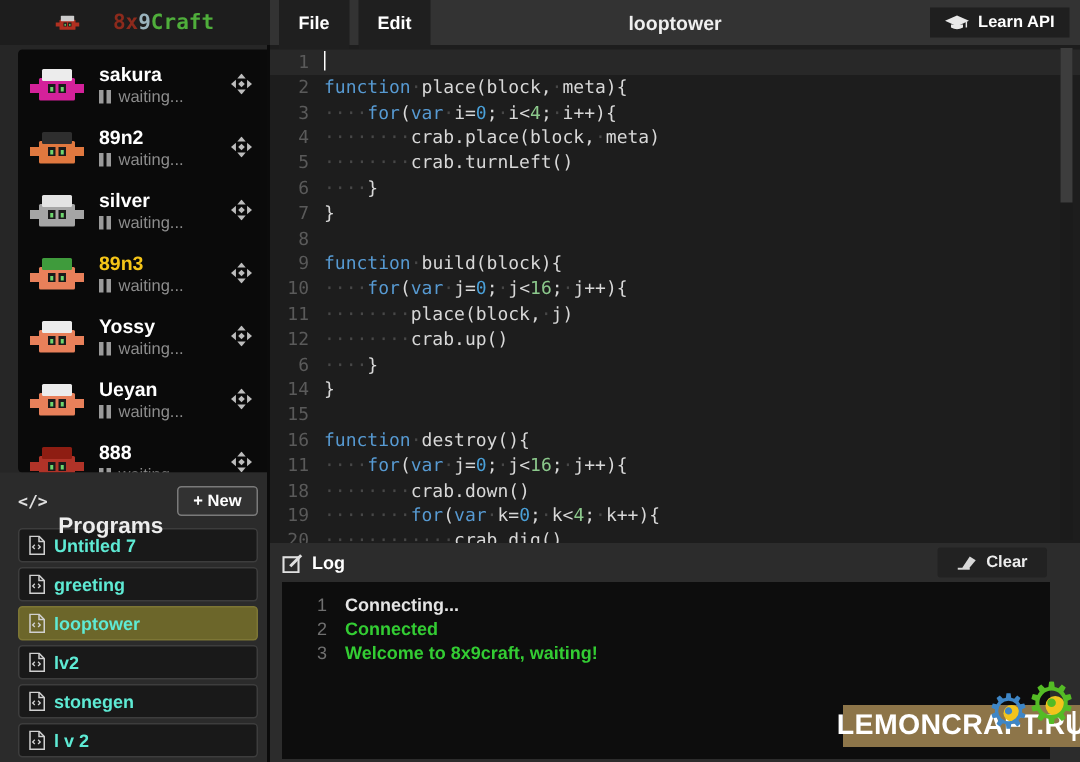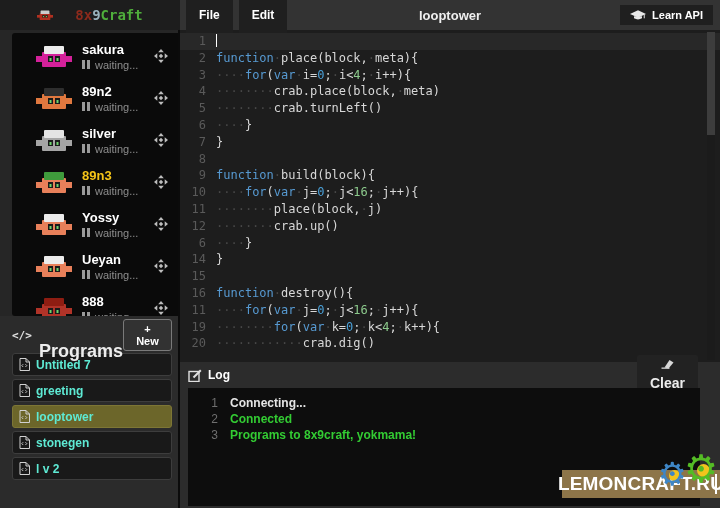--- a/index.html
+++ b/index.html
@@ -21,33 +21,33 @@
   .doc-title { position:absolute; left:0; right:0; text-align:center; color:#efefef; font-size:13px; font-weight:600; pointer-events:none; }
   .learn-btn { position:absolute; right:7px; top:5px; height:20px; background:#1f1f1f; border:none; color:#fff;
                font-weight:bold; font-size:11px; display:flex; align-items:center; gap:6px; padding:0 10px; cursor:pointer; font-family:"Liberation Sans",sans-serif; }
 
   
   .main { display:flex; height:478px; }
 
   
   .sidebar { width:180px; background:var(--bg_sidebar); display:flex; flex-direction:column; border-right:2px solid #0b0b0b; }
   .player-panel { margin:3px 0 0 12px; height:283px; background:var(--bg_player_panel); border-radius:3px 0 0 3px; overflow:hidden; padding-top:2px; }
-  .player-row { height:42px; display:flex; align-items:center; padding:0 10px 0 8px;margin-left:16px; }
+  .player-row { height:42px; display:flex; align-items:center; padding:0 10px 0 8px; }
   .crab-ic { width:36px; height:26px; flex:none; margin-right:10px; }
   .p-meta { flex:1; min-width:0; }
   .p-name { font-size:13px; font-weight:600; color:#fff; line-height:15px; }
   .p-status { display:flex; align-items:center; margin-top:2px; }
   .pbar { display:inline-block; width:3px; height:9px; background:#9a9a9a; margin-right:2px; }
   .p-status-text { color:#8d8d8d; font-size:11px; margin-left:3px; }
   .locate { width:14px; height:14px; flex:none; cursor:pointer; }
 
   .programs-panel { flex:1; background:var(--bg_programs); padding:7px 6px 0 12px; }
   .programs-header { display:flex; align-items:center; height:24px; margin-bottom:6px; }
   .code-glyph { font-family:"DejaVu Sans Mono", monospace; font-size:11px; font-weight:bold; color:#e0e0e0; }
-  .programs-title { color:#ededed; font-size:18px; font-weight:600; margin-left:7px;margin-top:32px; }
+  .programs-title { color:#ededed; font-size:15px; font-weight:600; margin-left:7px;margin-top:32px; }
   .new-btn { margin-left:auto; background:#323232; border:1px solid #7a7a7a; border-radius:3px; color:#fff;
              font-weight:bold; font-size:11px; padding:3px 10px; cursor:pointer; font-family:"Liberation Sans",sans-serif; }
   .program-row { height:23px; margin-bottom:3px; background:var(--bg_row); border:1px solid var(--row_border);
                  border-radius:3px; display:flex; align-items:center; padding:0 6px; gap:6px; cursor:pointer; }
   .program-row.selected { background:var(--row_selected); border-color:#7d7635; }
   .program-label { color:#5eead4; font-size:12px; font-weight:bold; white-space:pre; }
 
   
   .editor-col { flex:1; display:flex; flex-direction:column; background:var(--bg_editor); min-width:0; }
   .editor { height:332px; position:relative; overflow:hidden; padding-top:3px; font-family:"DejaVu Sans Mono", monospace; font-size:12px; }
@@ -61,21 +61,21 @@
   .ws { color:var(--ws); }
   .cursor { display:inline-block; width:1px; height:13px; background:#fff; vertical-align:middle; margin-top:-2px; }
   .scrollbar { position:absolute; top:2px; right:5px; width:8px; height:328px; background:#1b1b1b; }
   .scroll-thumb { width:8px; height:103px; background:#3d3d3d; }
 
   
   .log-panel { height:146px; background:var(--bg_log_panel); display:flex; flex-direction:column; }
   .log-header { height:26px; display:flex; align-items:center; padding:0 8px; }
   .log-title { color:#fff; font-size:12px; font-weight:bold; margin-left:6px; }
   .clear-btn { margin-left:auto; margin-right:14px; background:#222; border:none; border-radius:2px; color:#ededed;
-               font-weight:bold; font-size:14px; padding:4px 13px; display:flex; align-items:center; gap:6px; cursor:pointer; font-family:"Liberation Sans",sans-serif;flex-direction:column; }
+               font-weight:bold; font-size:11px; padding:4px 13px; display:flex; align-items:center; gap:6px; cursor:pointer; font-family:"Liberation Sans",sans-serif; }
   .log-content { margin:0 20px 2px 8px; background:var(--bg_log); flex:1; padding-top:7px; overflow:hidden; }
   .log-row { display:flex; line-height:16px; font-size:12px; font-weight:600; }
   .log-num { width:30px; text-align:right; color:#6f6f6f; font-weight:400; margin-right:12px; flex:none; }
 
   
   .wm-banner { position:absolute; left:562px; top:470px; width:158px; height:28px; background:var(--banner);
                display:flex; align-items:center; justify-content:center; z-index:30; }
   .wm-text { color:#fff; font-size:19px; font-weight:600; letter-spacing:0.2px; }
   .wm-caret { position:absolute; right:3px; top:4px; width:2px; height:20px; background:#fff; }
   .gear { position:absolute; font-family:"DejaVu Sans", sans-serif; z-index:40; line-height:1; }
@@ -352,38 +352,47 @@
   <div class="program-row selected">
     <svg width="11" height="13" viewBox="0 0 11 13">
       <path d="M1,0.5 h6 l3.5,3.5 v8.5 h-9.5 z" fill="none" stroke="#d0d0d0" stroke-width="1"></path>
       <path d="M7,0.5 v3.5 h3.5" fill="none" stroke="#d0d0d0" stroke-width="1"></path>
       <polyline points="4.2,6.2 2.8,7.6 4.2,9" fill="none" stroke="#d0d0d0" stroke-width="0.9"></polyline>
       <polyline points="6.4,6.2 7.8,7.6 6.4,9" fill="none" stroke="#d0d0d0" stroke-width="0.9"></polyline>
     </svg>
     <span class="program-label">looptower</span>
   </div>
 
-
   <div class="program-row">
     <svg width="11" height="13" viewBox="0 0 11 13">
       <path d="M1,0.5 h6 l3.5,3.5 v8.5 h-9.5 z" fill="none" stroke="#d0d0d0" stroke-width="1"></path>
       <path d="M7,0.5 v3.5 h3.5" fill="none" stroke="#d0d0d0" stroke-width="1"></path>
       <polyline points="4.2,6.2 2.8,7.6 4.2,9" fill="none" stroke="#d0d0d0" stroke-width="0.9"></polyline>
       <polyline points="6.4,6.2 7.8,7.6 6.4,9" fill="none" stroke="#d0d0d0" stroke-width="0.9"></polyline>
     </svg>
-    <span class="program-label">stonegen</span>
+    <span class="program-label">lv2</span>
   </div>
 
   <div class="program-row">
     <svg width="11" height="13" viewBox="0 0 11 13">
       <path d="M1,0.5 h6 l3.5,3.5 v8.5 h-9.5 z" fill="none" stroke="#d0d0d0" stroke-width="1"></path>
       <path d="M7,0.5 v3.5 h3.5" fill="none" stroke="#d0d0d0" stroke-width="1"></path>
       <polyline points="4.2,6.2 2.8,7.6 4.2,9" fill="none" stroke="#d0d0d0" stroke-width="0.9"></polyline>
       <polyline points="6.4,6.2 7.8,7.6 6.4,9" fill="none" stroke="#d0d0d0" stroke-width="0.9"></polyline>
     </svg>
+    <span class="program-label">stonegen</span>
+  </div>
+
+  <div class="program-row">
+    <svg width="11" height="13" viewBox="0 0 11 13">
+      <path d="M1,0.5 h6 l3.5,3.5 v8.5 h-9.5 z" fill="none" stroke="#d0d0d0" stroke-width="1"></path>
+      <path d="M7,0.5 v3.5 h3.5" fill="none" stroke="#d0d0d0" stroke-width="1"></path>
+      <polyline points="4.2,6.2 2.8,7.6 4.2,9" fill="none" stroke="#d0d0d0" stroke-width="0.9"></polyline>
+      <polyline points="6.4,6.2 7.8,7.6 6.4,9" fill="none" stroke="#d0d0d0" stroke-width="0.9"></polyline>
+    </svg>
     <span class="program-label">l v 2</span>
   </div>
 </div>
       </div>
     </aside>
 
     <section class="editor-col">
       <div class="editor" id="code-editor">
         <div class="scrollbar">
           <div class="scroll-thumb"></div>
@@ -467,20 +476,24 @@
   <div class="code-line">
     <span class="gutter-num">16</span>
     <span class="code-text"><span class="tok-kw">function</span><span class="ws">·</span><span class="">destroy(){</span></span>
   </div>
 
   <div class="code-line">
     <span class="gutter-num">11</span>
     <span class="code-text"><span class="ws">····</span><span class="tok-kw">for</span><span class="">(</span><span class="tok-kw">var</span><span class="ws">·</span><span class="">j=</span><span class="tok-num">0</span><span class="">;</span><span class="ws">·</span><span class="">j&lt;</span><span class="tok-gnum">16</span><span class="">;</span><span class="ws">·</span><span class="">j++){</span></span>
   </div>
 
+  <div class="code-line">
+    <span class="gutter-num">18</span>
+    <span class="code-text"><span class="ws">········</span><span class="">crab.down()</span></span>
+  </div>
 
   <div class="code-line">
     <span class="gutter-num">19</span>
     <span class="code-text"><span class="ws">········</span><span class="tok-kw">for</span><span class="">(</span><span class="tok-kw">var</span><span class="ws">·</span><span class="">k=</span><span class="tok-num">0</span><span class="">;</span><span class="ws">·</span><span class="">k&lt;</span><span class="tok-gnum">4</span><span class="">;</span><span class="ws">·</span><span class="">k++){</span></span>
   </div>
 
   <div class="code-line">
     <span class="gutter-num">20</span>
     <span class="code-text"><span class="ws">············</span><span class="">crab.dig()</span></span>
   </div>
@@ -507,21 +520,21 @@
     <span class="log-msg" style="color: #e5e5e5;">Connecting...</span>
   </div>
 
   <div class="log-row">
     <span class="log-num">2</span>
     <span class="log-msg" style="color: rgb(51, 204, 51);">Connected</span>
   </div>
 
   <div class="log-row">
     <span class="log-num">3</span>
-    <span class="log-msg" style="color: rgb(51, 204, 51);">Programs to 8x9craft, yokmama!</span>
+    <span class="log-msg" style="color: rgb(51, 204, 51);">Welcome to 8x9craft, waiting!</span>
   </div>
 </div>
       </div>
     </section>
   </div>
 
   <div class="gear-core core-blue"></div>
   <div class="gear-core core-green"></div>
   <div class="gear gear-blue">⚙</div>
   <div class="gear gear-green">⚙</div>

